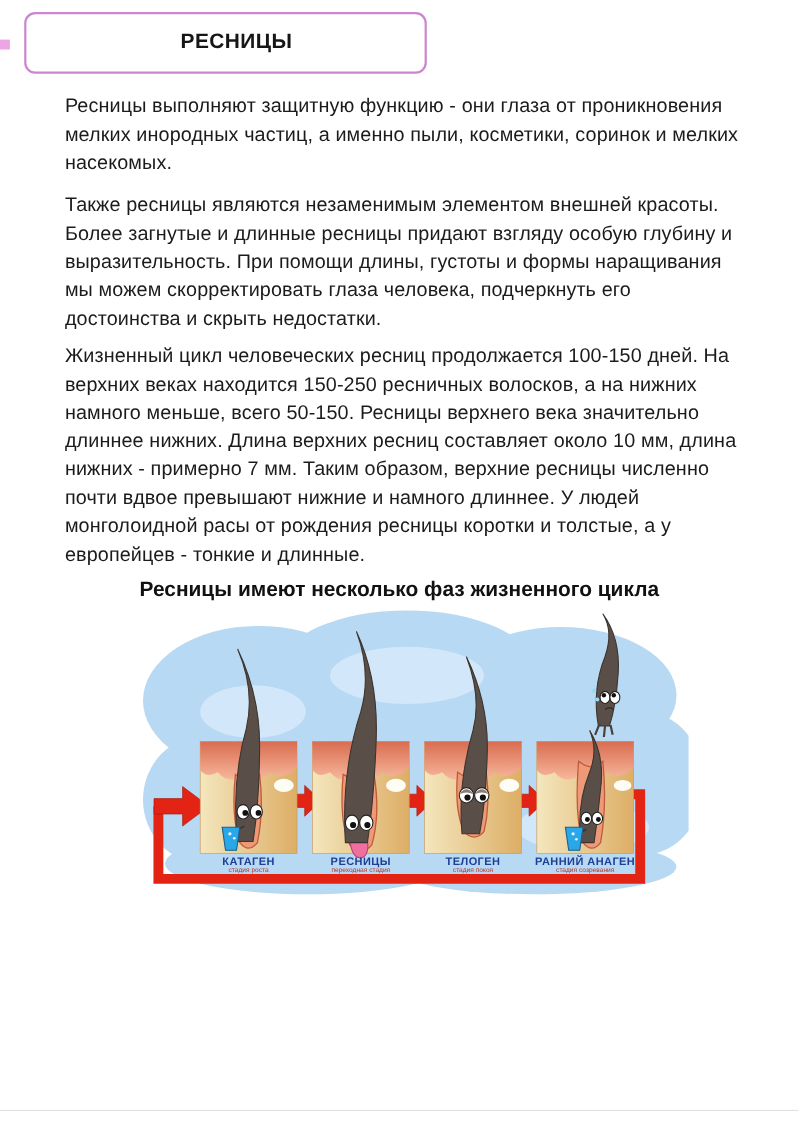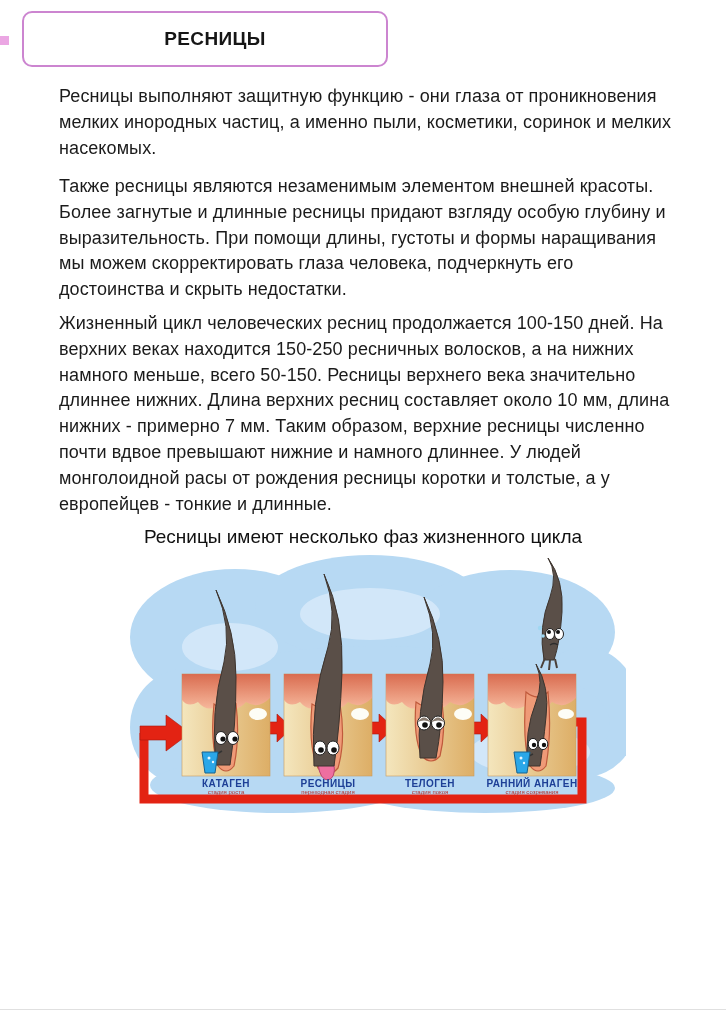--- a/index.html
+++ b/index.html
@@ -19,21 +19,21 @@
     font-size:18px; line-height:25.8px; letter-spacing:0.1px;
     white-space:pre-line; color:#1b1b1b;
   }
   #p1 { top:84px; }
   #p2 { top:174px; }
   #p3 { top:311px; }
   #p4 { top:820px; }
   #p5 { top:921px; }
   .fig-heading {
     position:absolute; top:526px; left:0; width:100%;
-    text-align:center; font-weight:normal; font-size:19px; color:#111;
+    text-align:center; font-weight:bold; font-size:19px; color:#111;
   }
   .figure { position:absolute; left:130px; top:552px; width:496px; height:263px; }
   .figure svg { position:absolute; left:0; top:0; }
   .stage-label { position:absolute; width:130px; text-align:center; top:226px; }
   .stage-label .stage-name {
     font-size:10px; font-weight:bold; color:#1d3f96; letter-spacing:0.4px; line-height:11px;
   }
   .stage-label .stage-sub { font-size:6px; color:#b23430; line-height:7px; }
   .sl-0 { left:31px; } .sl-1 { left:133px; } .sl-2 { left:235px; } .sl-3 { left:337px; }
   .page-edge-line { position:absolute; left:0; top:1009px; width:726px; height:1px; background:#e0e0e0; }

